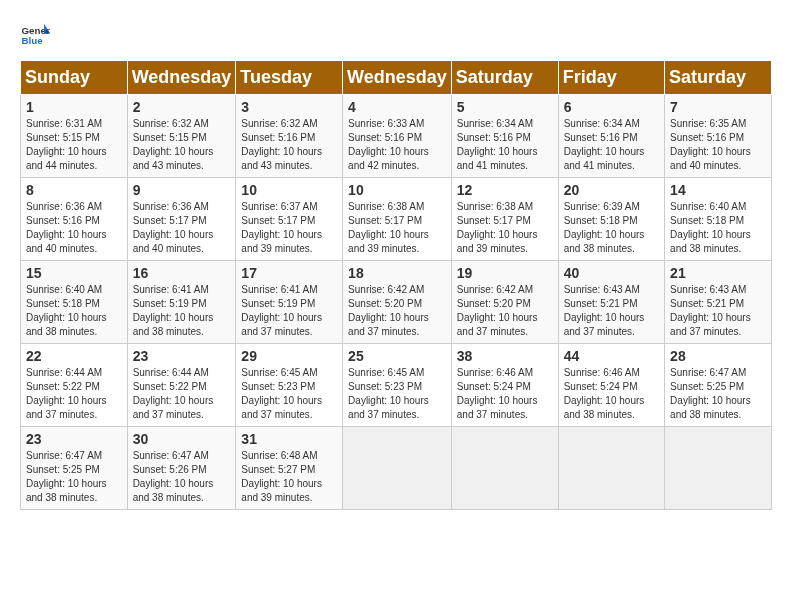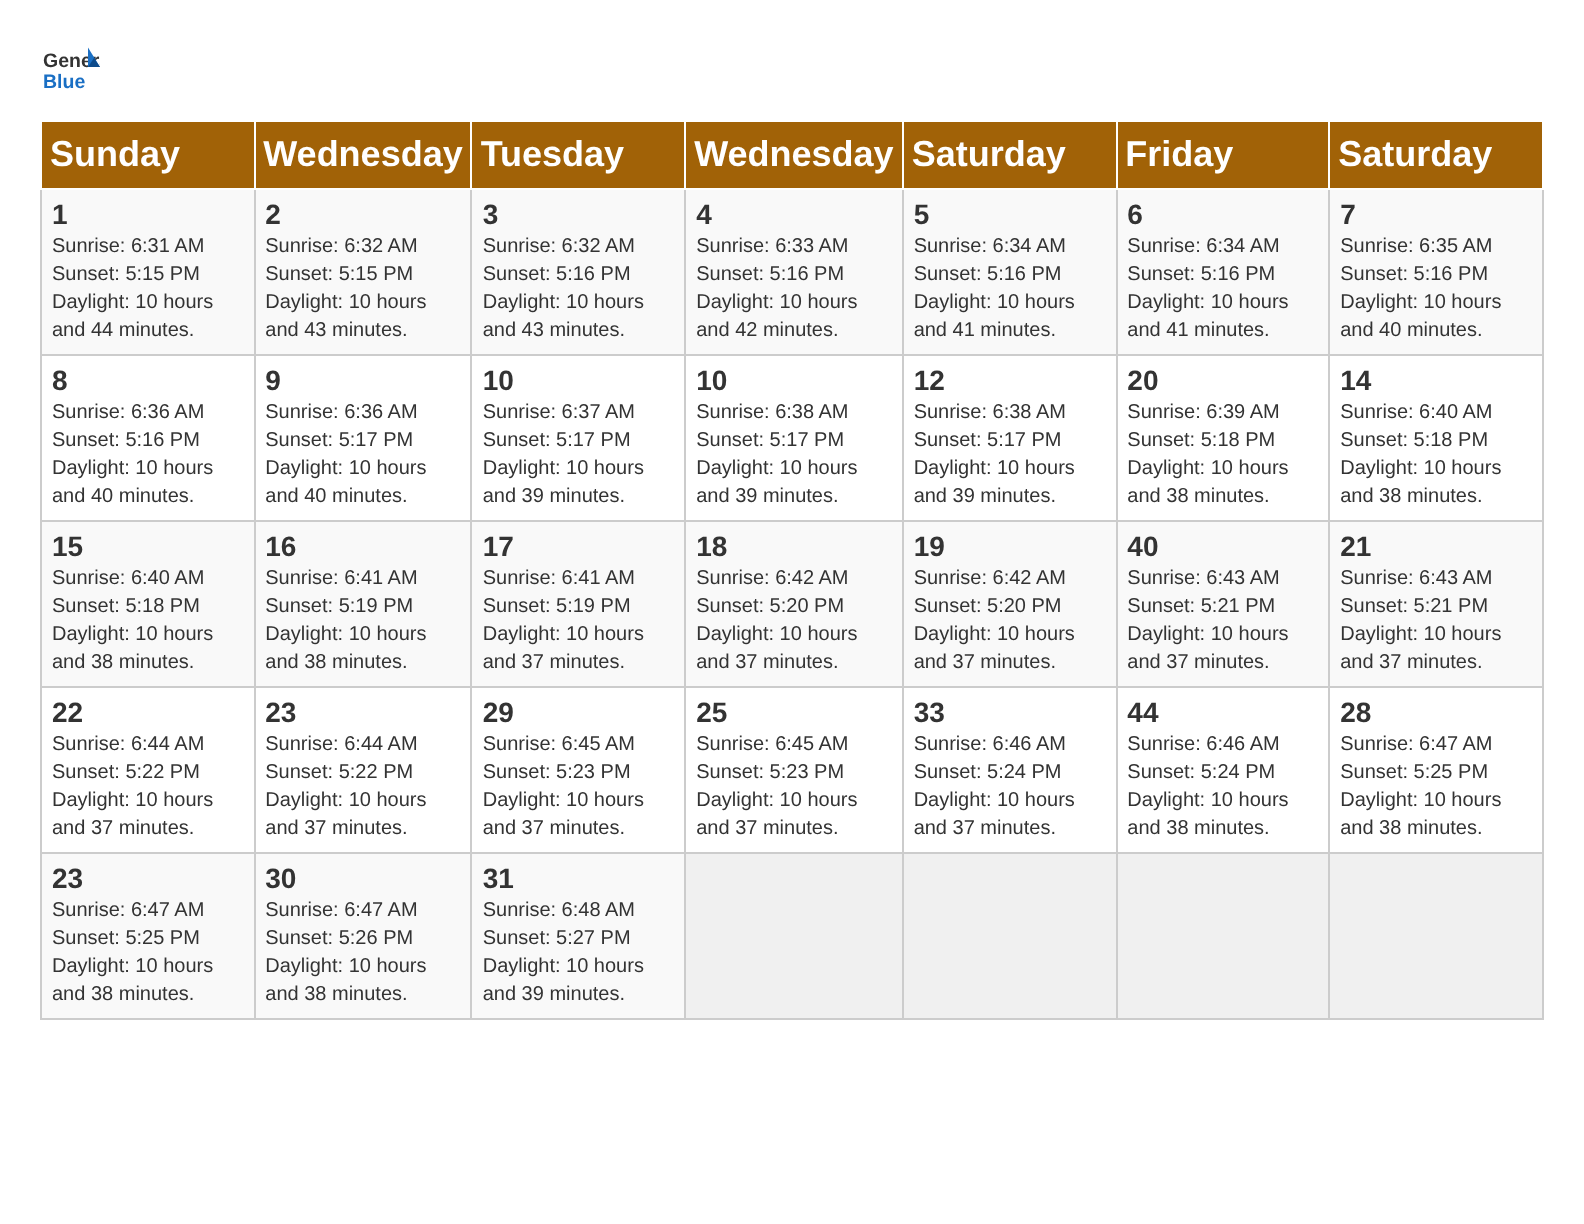--- a/index.html
+++ b/index.html
@@ -216,21 +216,21 @@
       </td>
         <td>
         <span class="day-num">29</span>
         <span class="day-info">Sunrise: 6:45 AM<br>Sunset: 5:23 PM<br>Daylight: 10 hours and 37 minutes.</span>
       </td>
         <td>
         <span class="day-num">25</span>
         <span class="day-info">Sunrise: 6:45 AM<br>Sunset: 5:23 PM<br>Daylight: 10 hours and 37 minutes.</span>
       </td>
         <td>
-        <span class="day-num">33</span>
+        <span class="day-num">38</span>
         <span class="day-info">Sunrise: 6:46 AM<br>Sunset: 5:24 PM<br>Daylight: 10 hours and 37 minutes.</span>
       </td>
         <td>
         <span class="day-num">44</span>
         <span class="day-info">Sunrise: 6:46 AM<br>Sunset: 5:24 PM<br>Daylight: 10 hours and 38 minutes.</span>
       </td>
         <td>
         <span class="day-num">28</span>
         <span class="day-info">Sunrise: 6:47 AM<br>Sunset: 5:25 PM<br>Daylight: 10 hours and 38 minutes.</span>
       </td>

